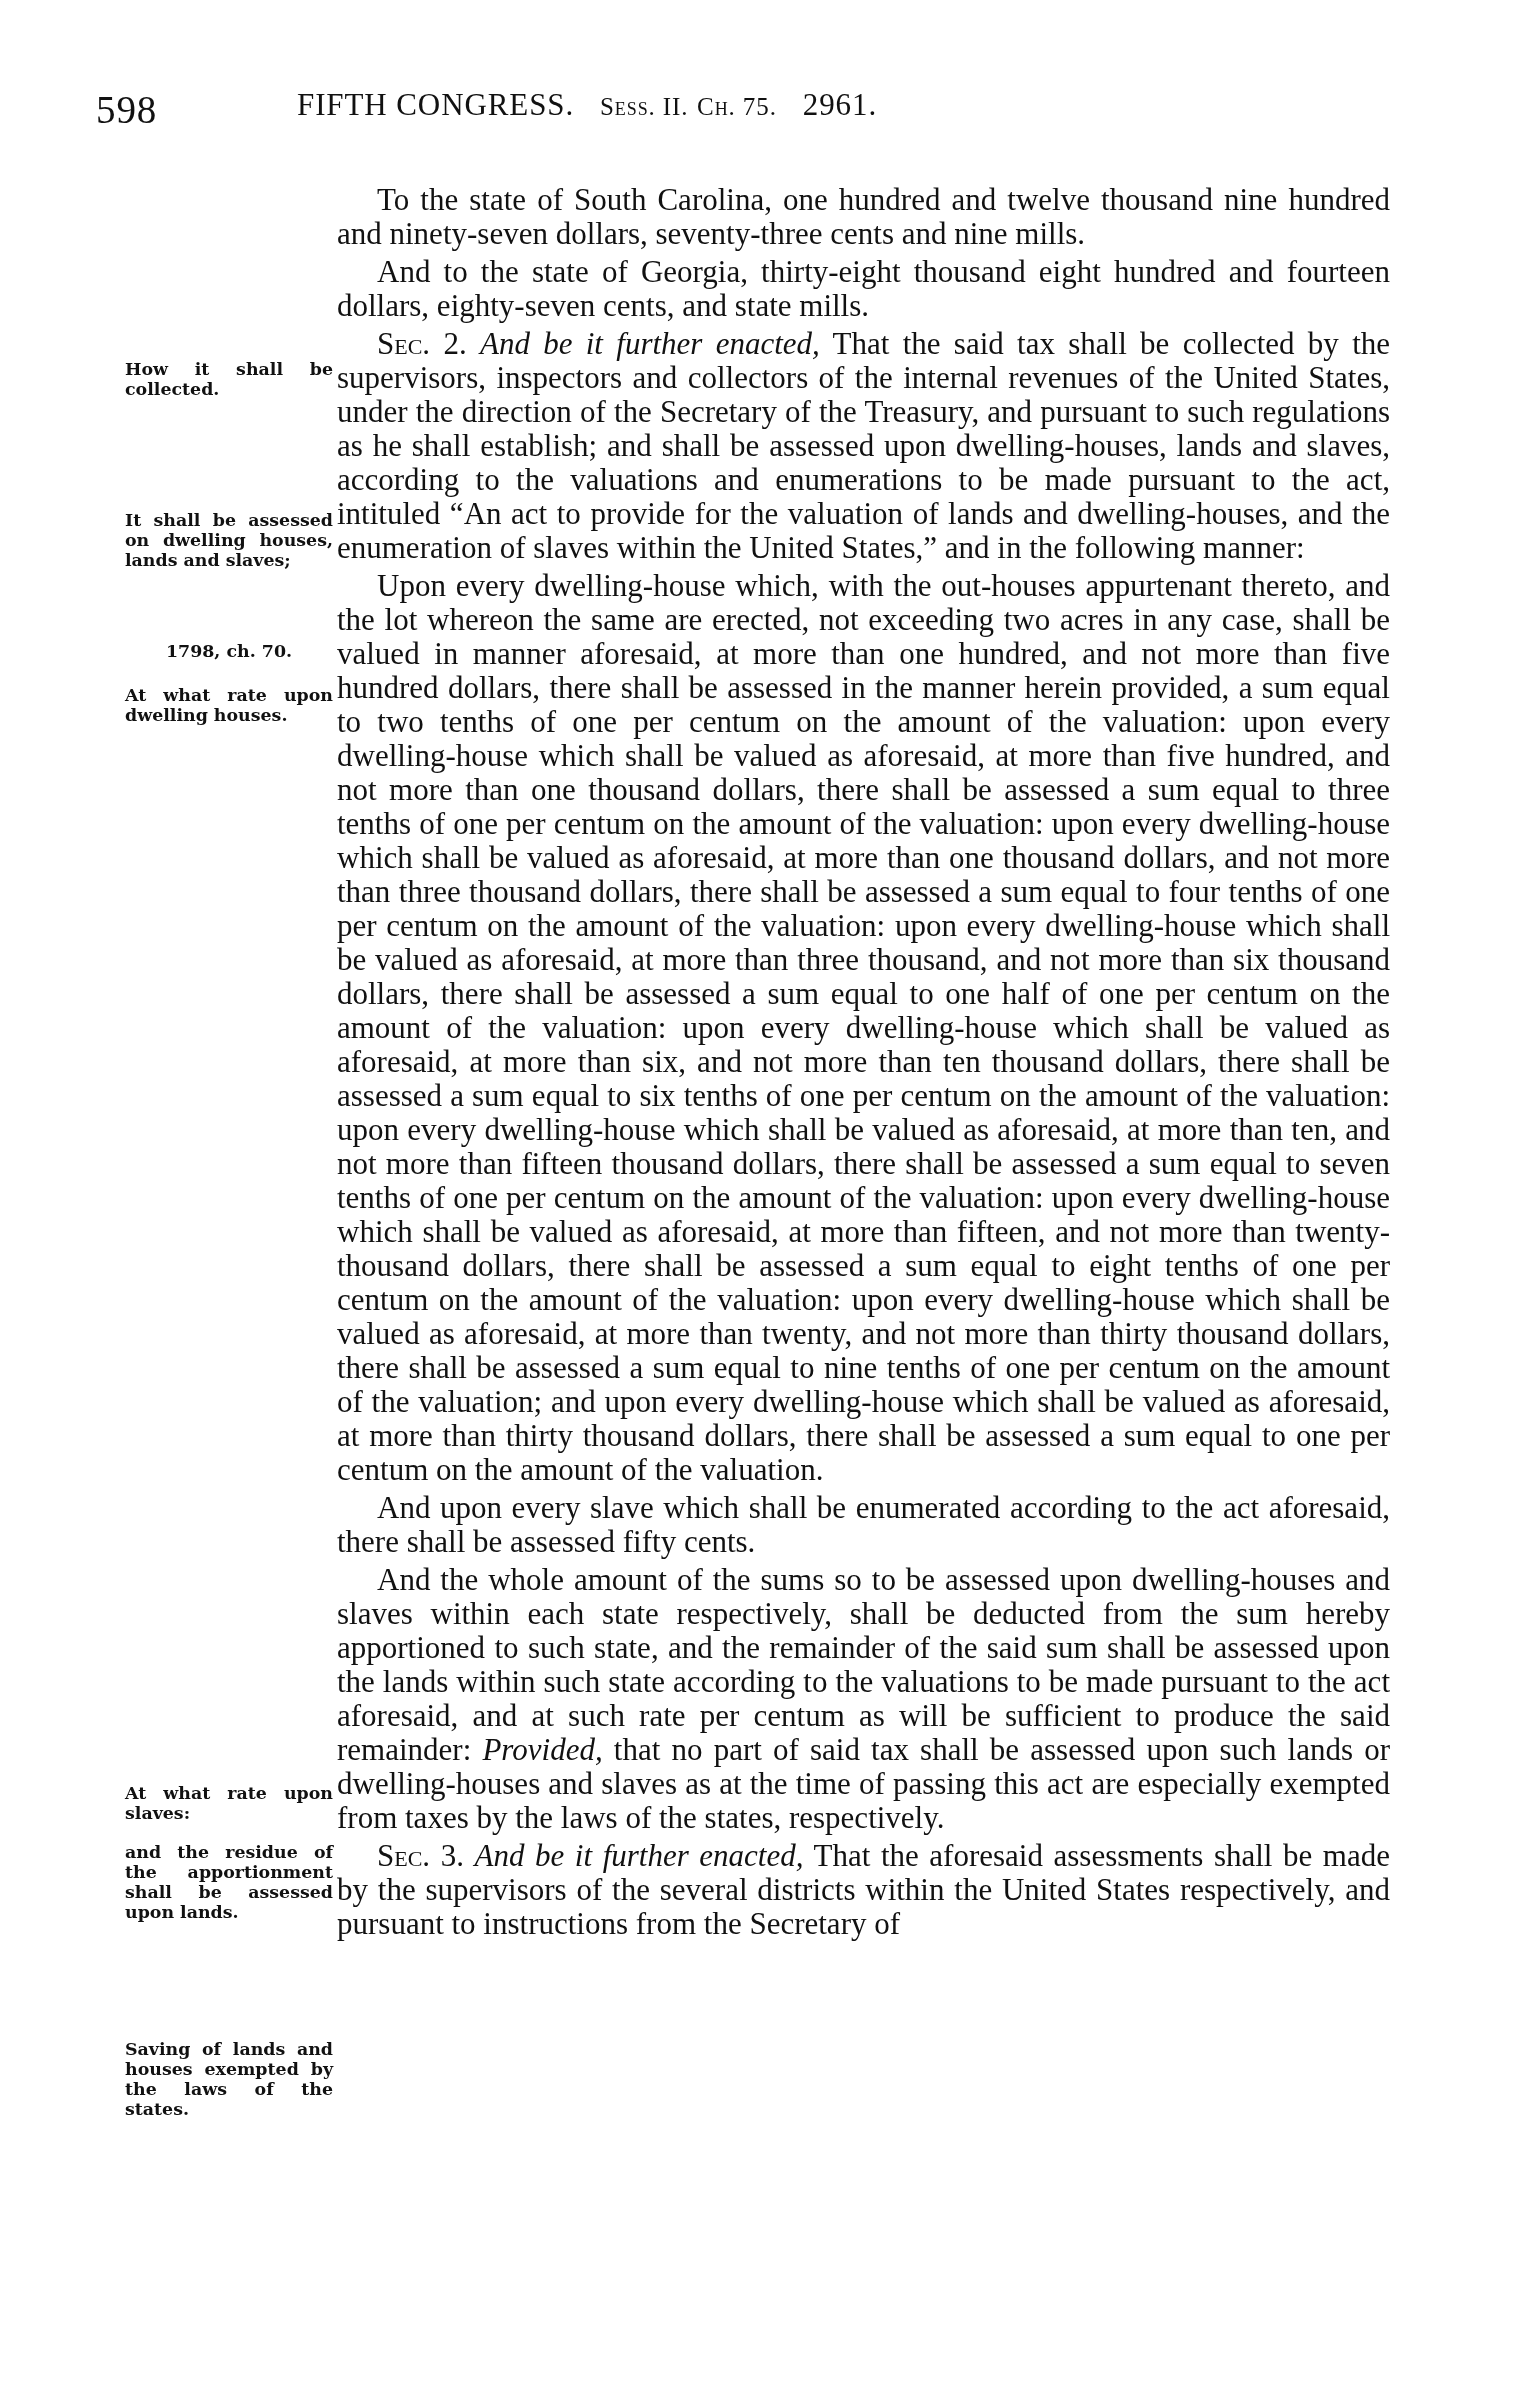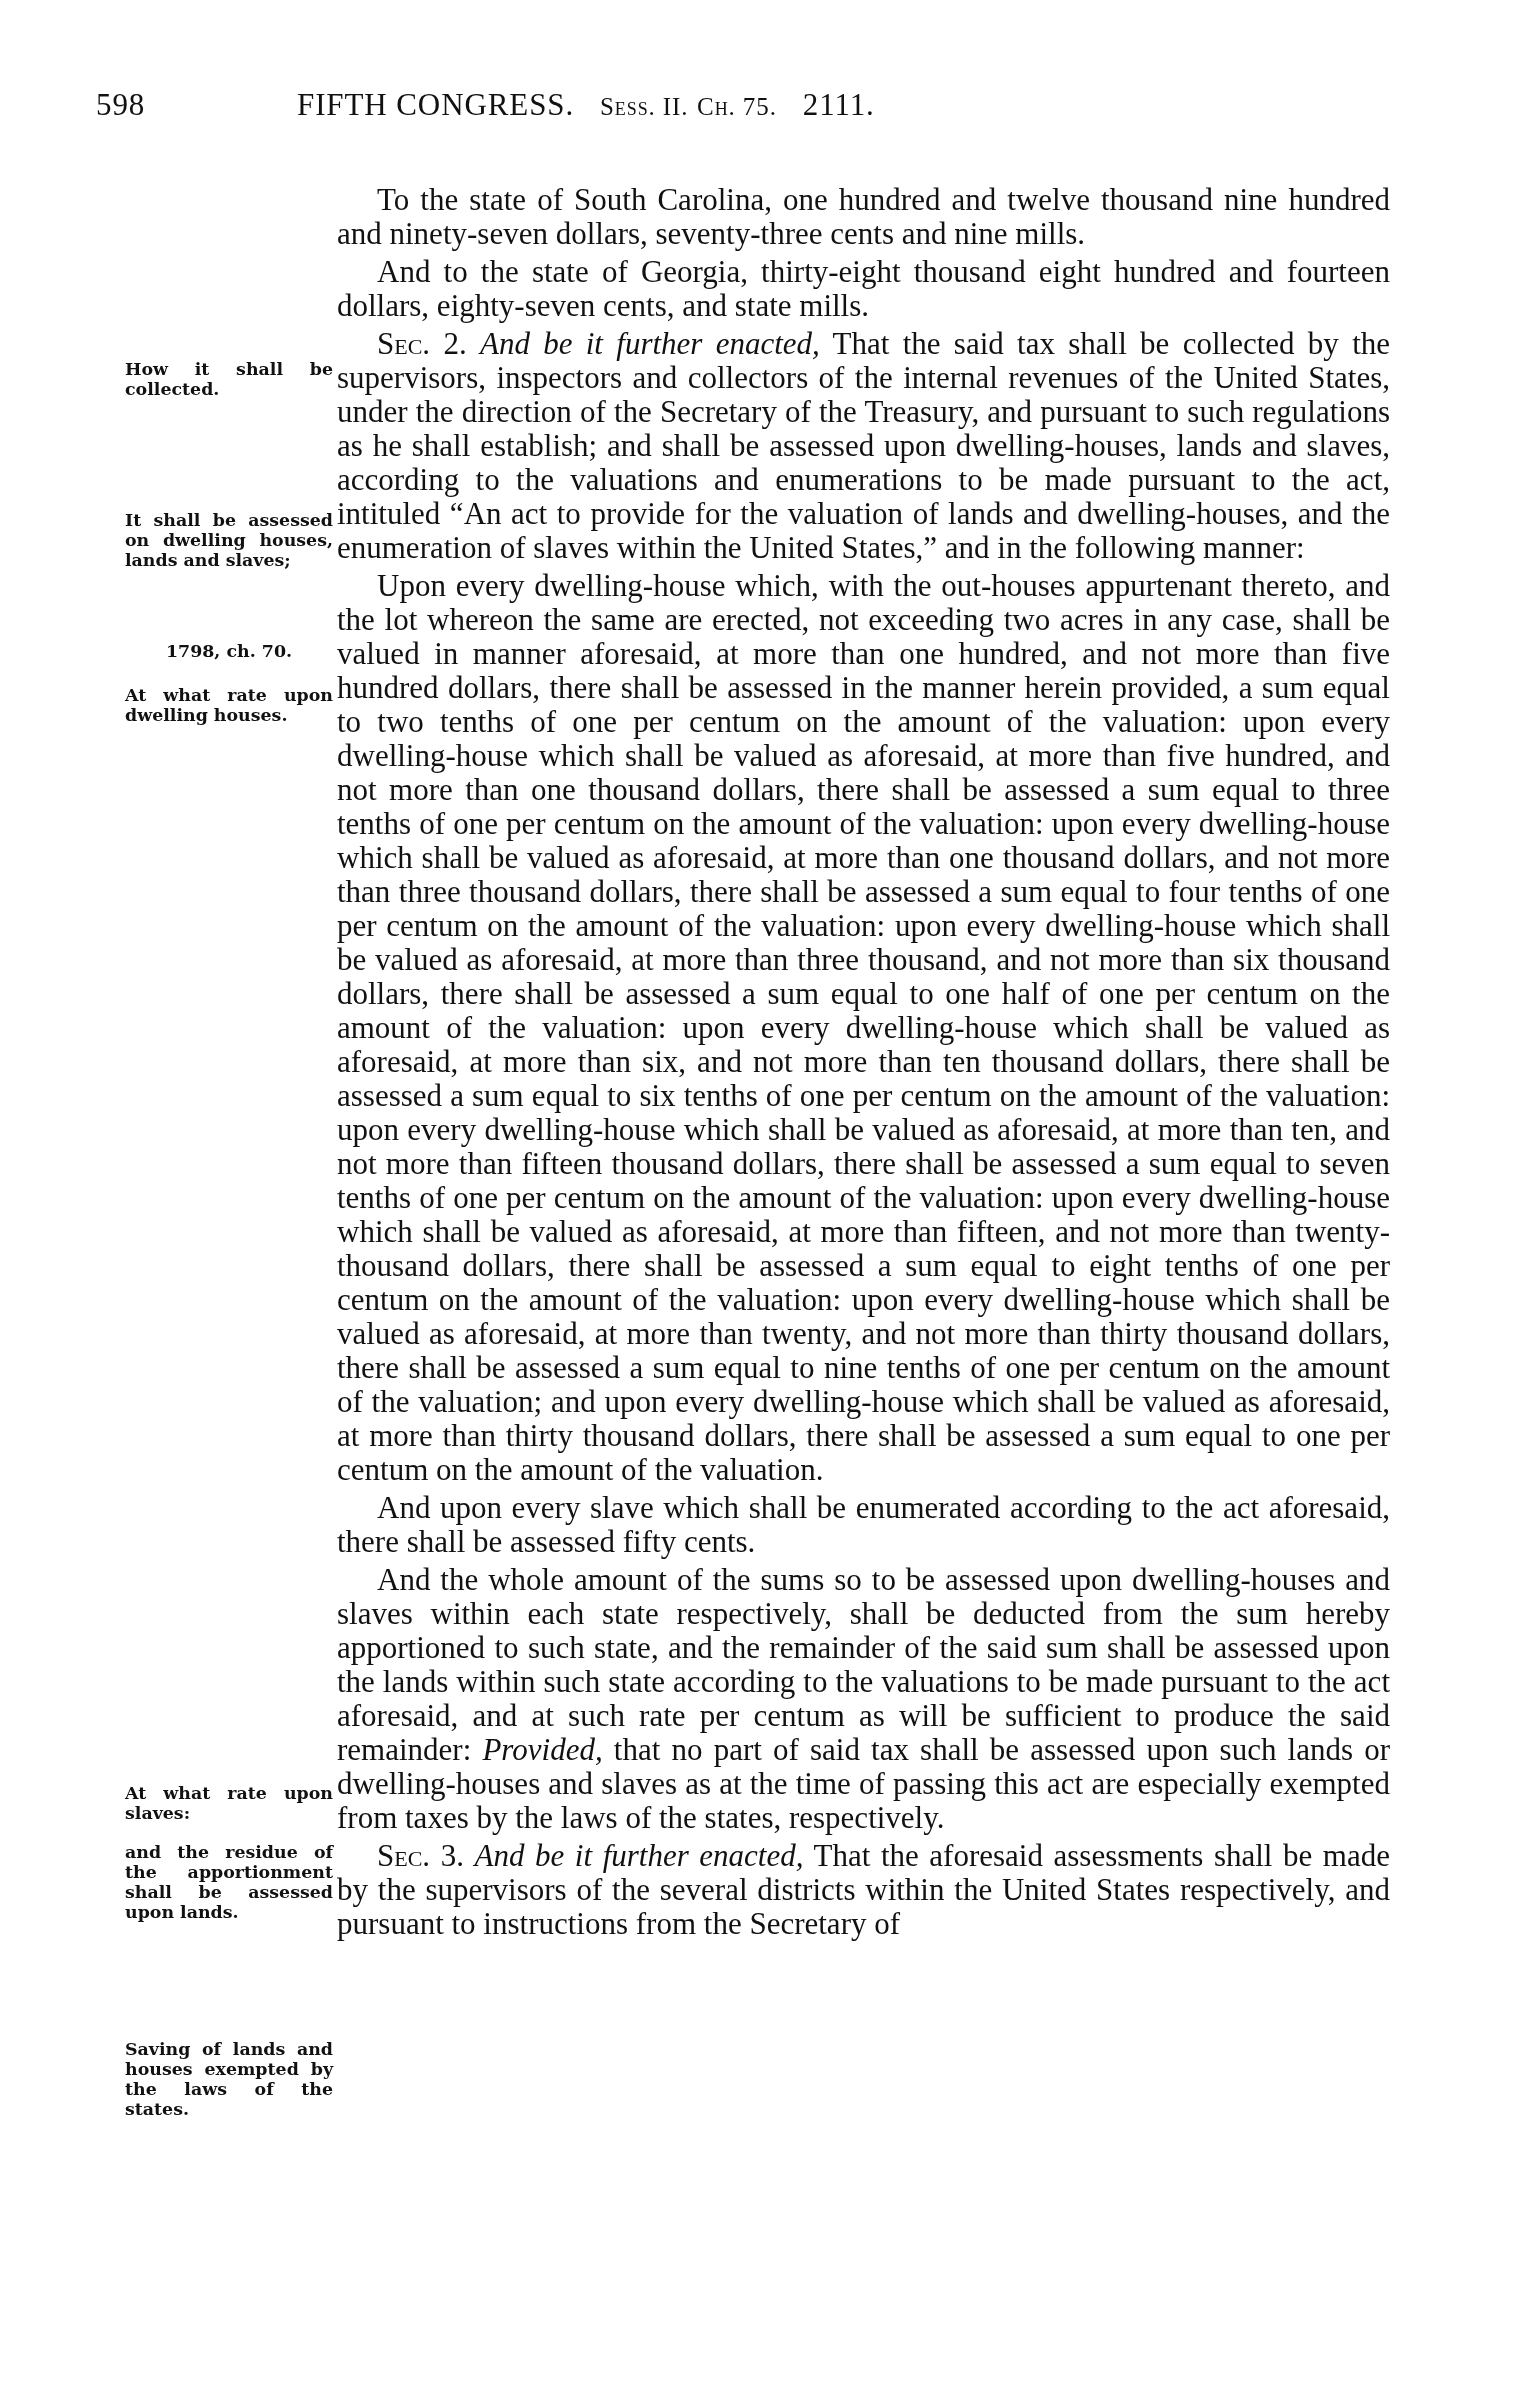--- a/index.html
+++ b/index.html
@@ -1,39 +1,39 @@
 <!DOCTYPE html>
 <html style="font-size:14.6px"><head>
 <meta charset="utf-8">
 <style>
   html, body { margin:0; padding:0; background:#fff; }
   body { width:1539px; height:2401px; position:relative; overflow:hidden;
          font-family:"Liberation Serif","DejaVu Serif",serif; color:#111; }
   .header { position:absolute; top:87px; left:96px; width:1297px; height:46px; }
-  .page-no { position:absolute; left:0; top:0; font-size:31px; letter-spacing:0.9px; }
+  .page-no { position:absolute; left:0; top:0; font-size:39px; letter-spacing:0.9px; }
   .running { position:absolute; left:201px; top:0; font-size:31px; letter-spacing:0.9px; white-space:nowrap; }
   .running .sc { font-size:25px; }
   .body-col { position:absolute; left:333px; top:179px; width:1061px;
               font-size:31px; line-height:34px; text-align:justify; }
   .body-col p { margin:4px; text-indent:40px; hyphens:manual; }
   .sec { font-variant:small-caps; }
   .margin-note { position:absolute; left:96px; width:208px;
                  font-family:"DejaVu Serif",serif; font-weight:bold;
                  font-size:17.4px; line-height:20px; text-align:justify;margin-left:29px; }
   i { font-style:italic; }
 </style>
 </head>
 <body>
 
 <div class="header">
   <span class="page-no">598</span>
   <span class="running">
     <span>FIFTH CONGRESS.</span>&nbsp;&nbsp;
     <span class="sc" style="font-variant:small-caps;">Sess. II.</span>&nbsp;<span class="sc" style="font-variant:small-caps;">Ch. 75.</span>&nbsp;&nbsp;
-    <span>2111.</span>
+    <span>2961.</span>
   </span>
 </div>
 
 <div class="margin-note" style="top:359px;">How it shall be collected.</div>
 <div class="margin-note" style="top:510px;">It shall be assessed on dwelling houses, lands and slaves;</div>
 <div class="margin-note" style="top:641px; text-align:center; width:208px;">1798, ch. 70.</div>
 <div class="margin-note" style="top:685px;">At what rate upon dwelling houses.</div>
 <div class="margin-note" style="top:1783px;">At what rate upon slaves:</div>
 <div class="margin-note" style="top:1842px;">and the residue of the apportionment shall be assessed upon lands.</div>
 <div class="margin-note" style="top:2039px;">Saving of lands and houses exempted by the laws of the states.</div>

